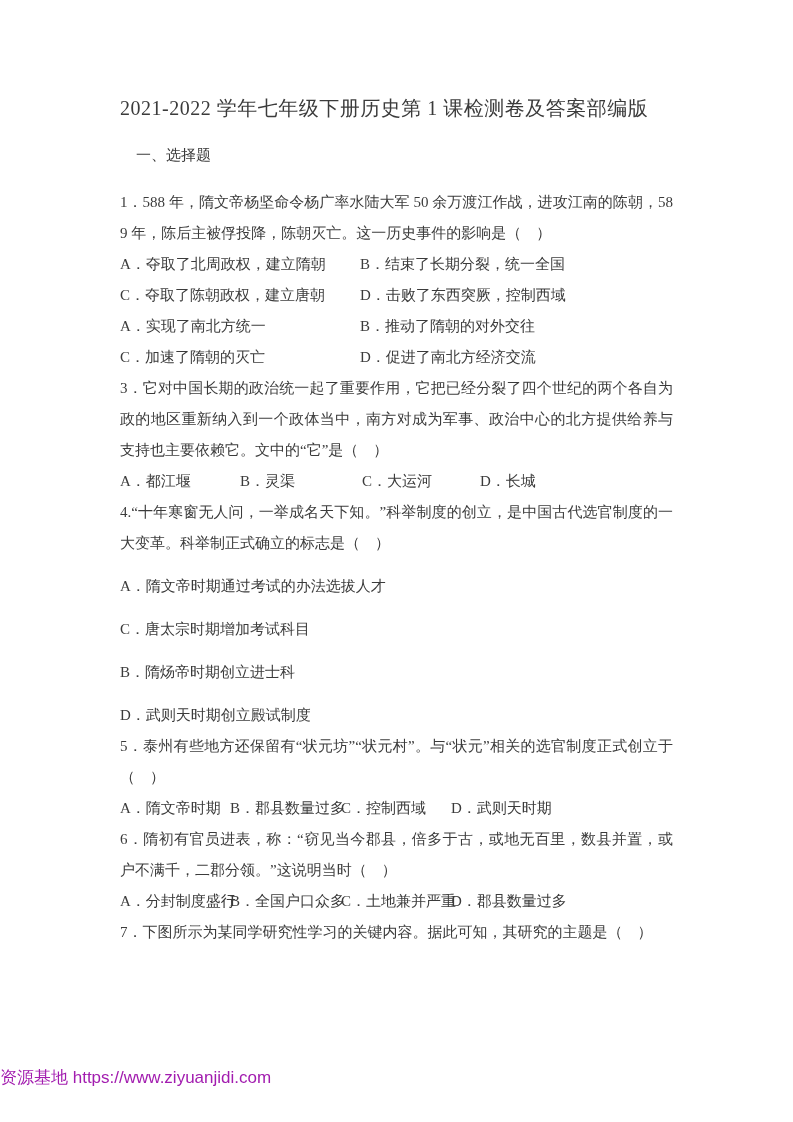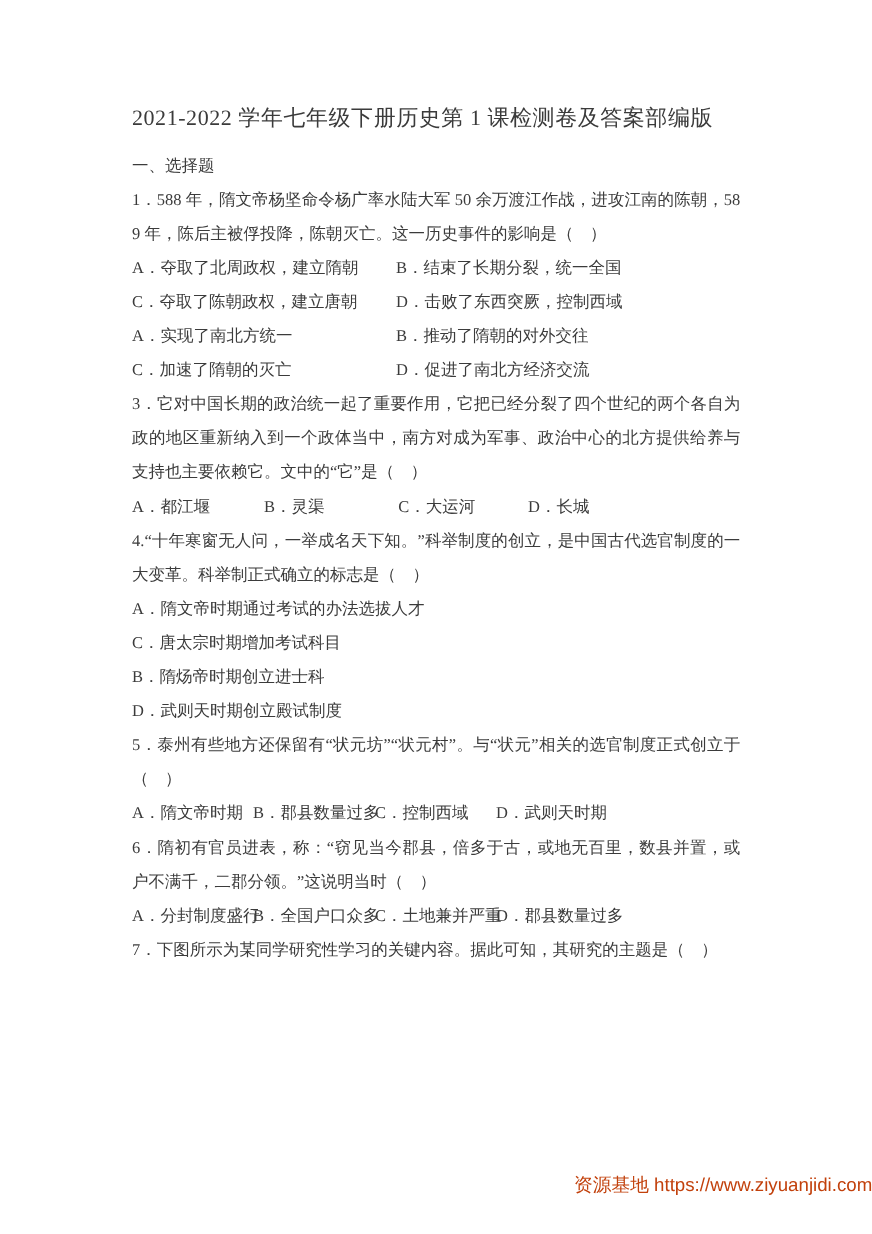--- a/index.html
+++ b/index.html
@@ -22,50 +22,49 @@
     font-size: 20px;
     line-height: 31px;
     margin: 0 0 12px 0;
     white-space: nowrap;
     font-weight: normal;
     letter-spacing: 0.5px;
   }
   .heading {
     font-size: 15px;
     line-height: 31px;
-    margin: 0;
+    margin: 16px;
   }
   .q { margin: 0; }
   .stem {
     font-size: 15px;
     line-height: 31px;
     margin: 0;
     text-align: justify;
     word-break: break-all;
   }
   .opts {
     font-size: 15px;
     line-height: 31px;
   }
   .opts.cols2  { display: grid; grid-template-columns: 240px 1fr; }
   .opts.cols4w { display: grid; grid-template-columns: 120px 122px 118px 1fr; }
   .opts.cols4  { display: grid; grid-template-columns: 110px 111px 110px 1fr; }
-  .opts.list div { display: block; }
+  .opts.list div { display: block; margin-top: 12px; }
   .opts div { white-space: nowrap; overflow: visible; }
   .footer {
     position: absolute;
     left: 0;
     right: 0;
     top: 1066px;
-    text-align: right;
+    text-align: left;
     font-family: "Liberation Sans", "DejaVu Sans", sans-serif;
     font-size: 17px;
-    color: #c2410c;
+    color: #a21caf;
     cursor: pointer;
-    padding-left: 36px;
   }
 </style>
 </head>
 <body>
 
 <div class="page">
   <h1 class="title">2021-2022 学年七年级下册历史第 1 课检测卷及答案部编版</h1>
   <p class="heading">一、选择题</p>
   <div>
       <div class="q">

